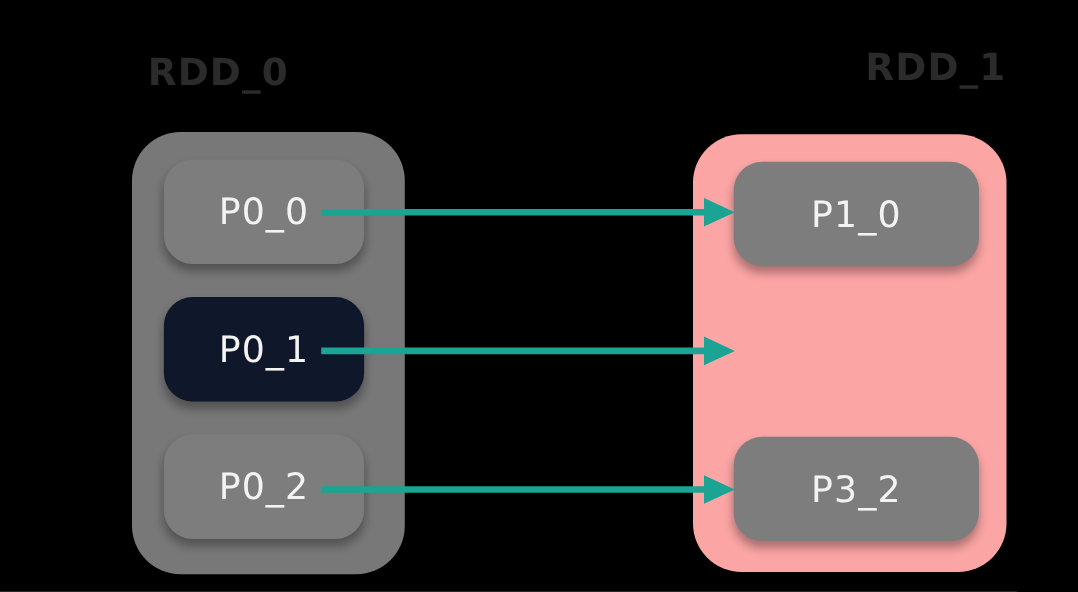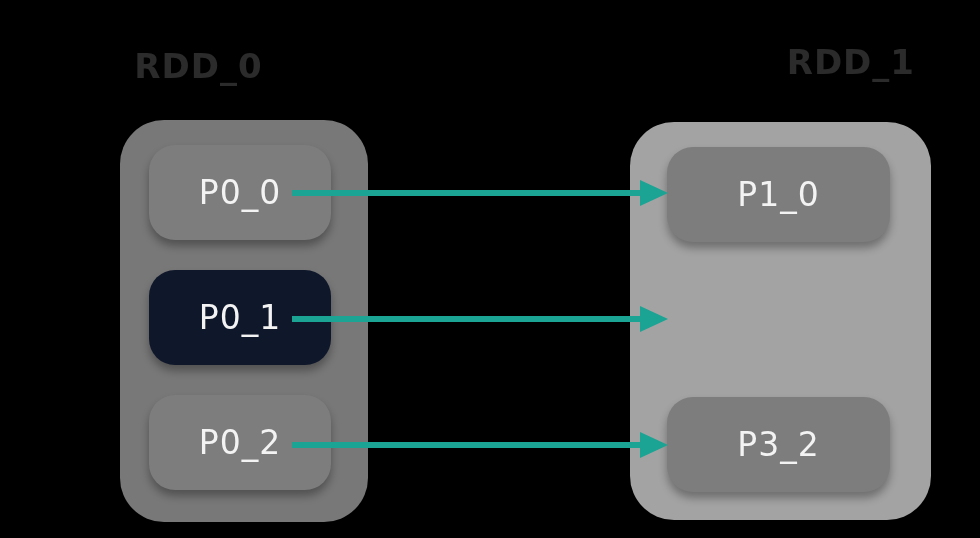--- a/index.html
+++ b/index.html
@@ -68,21 +68,21 @@
   <div class="rdd-title left" style="color: rgb(43, 43, 43);">RDD_0</div>
 
   <div class="rdd-title right" style="color: rgb(43, 43, 43); text-align: right;">RDD_1</div>
 
   <div class="rdd-container left" style="background: rgb(120, 120, 120);">
     <div class="partition row1" style="background: rgb(125, 125, 125); color: rgb(243, 243, 243);">P0_0</div>
     <div class="partition row2" style="background: #0f172a; color: rgb(243, 243, 243);">P0_1</div>
     <div class="partition row3" style="background: rgb(125, 125, 125); color: rgb(243, 243, 243);">P0_2</div>
   </div>
 
-  <div class="rdd-container right" style="background: #a3a3a3; padding-left: 16px;">
+  <div class="rdd-container right" style="background: #fca5a5;">
     <div class="partition row1" style="background: rgb(125, 125, 125); color: rgb(243, 243, 243);">P1_0</div>
     <div class="partition row3" style="background: rgb(125, 125, 125); color: rgb(243, 243, 243);">P3_2</div>
   </div>
 
   <svg class="arrows" width="980" height="538" viewBox="0 0 980 538">
     <g>
       <line class="arrow-line" x1="292" y1="193" x2="648" y2="193" stroke="#1ba393"></line>
       <polygon class="arrow-head" points="640,180 668,193 640,206" fill="#1ba393"></polygon>
     </g>
     <g>

